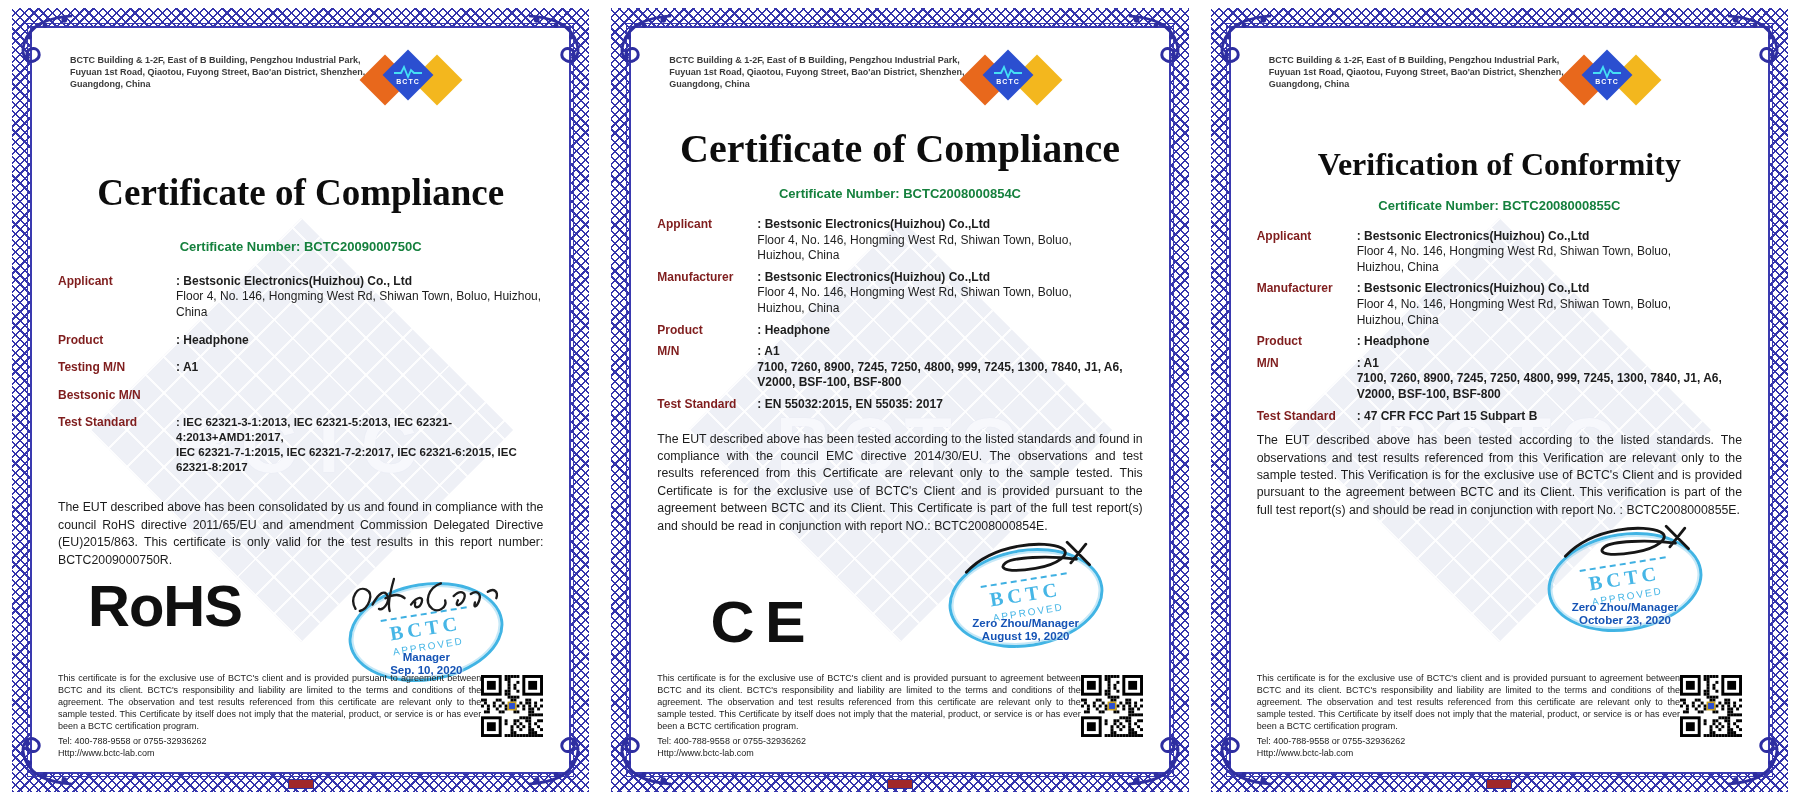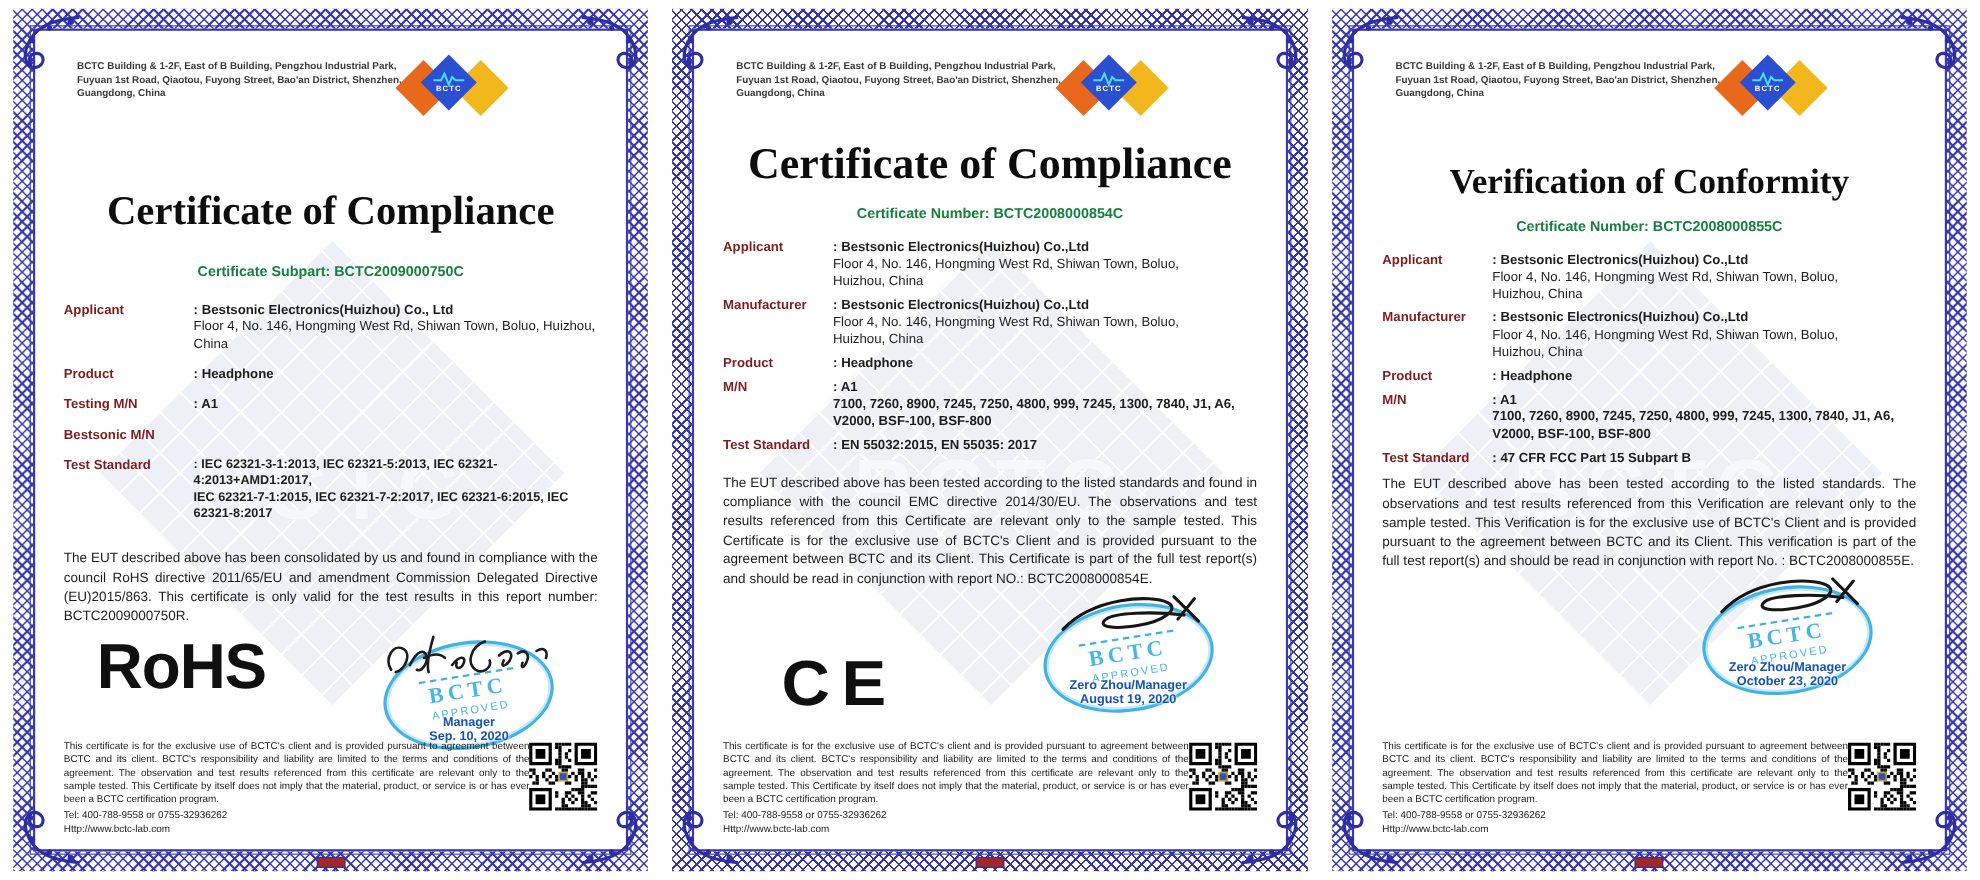--- a/index.html
+++ b/index.html
@@ -141,21 +141,21 @@
               <svg viewBox="0 0 30 14">
                   <polyline points="1,8 8,8 11,2 15,12 18,5 21,8 29,8" fill="none" stroke="#45e0f5" stroke-width="1.8"></polyline>
                 </svg>
               <span class="logo-word">BCTC</span>
             </div>
           </div>
         </div>
       </div>
 
       <div class="title z1">Certificate of Compliance</div>
-      <div class="cert-no z1">Certificate Subpart: BCTC2009000750C</div>
+      <div class="cert-no z1">Certificate Number: BCTC2009000750C</div>
 
       <div class="fields z1">
         <div class="frow">
           <div class="flabel">Applicant</div>
           <div class="fval"><span class="vbold">Bestsonic Electronics(Huizhou) Co., Ltd</span><br><span class="vnorm">Floor 4, No. 146, Hongming West Rd, Shiwan Town, Boluo, Huizhou, China</span></div>
         </div>
         <div class="frow">
           <div class="flabel">Product</div>
           <div class="fval"><span class="vbold">Headphone</span></div>
         </div>

